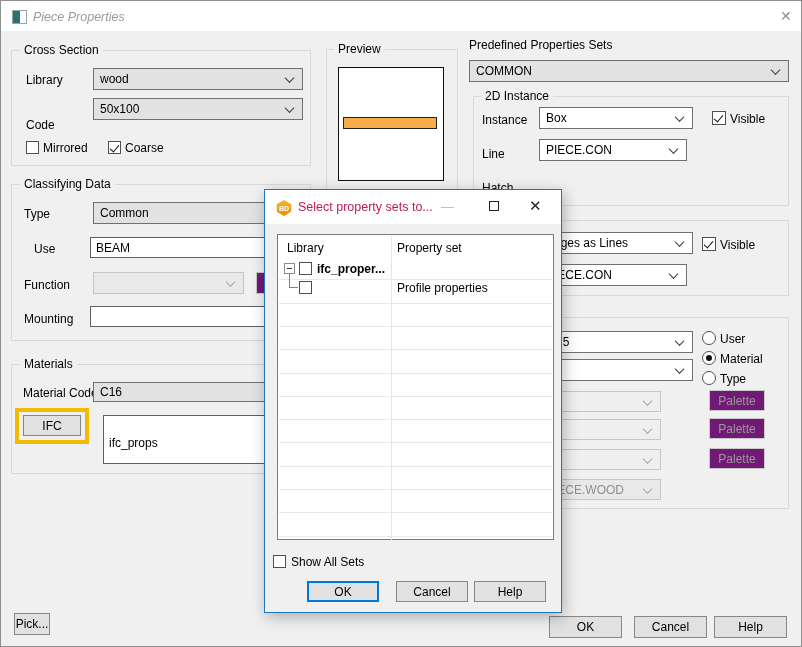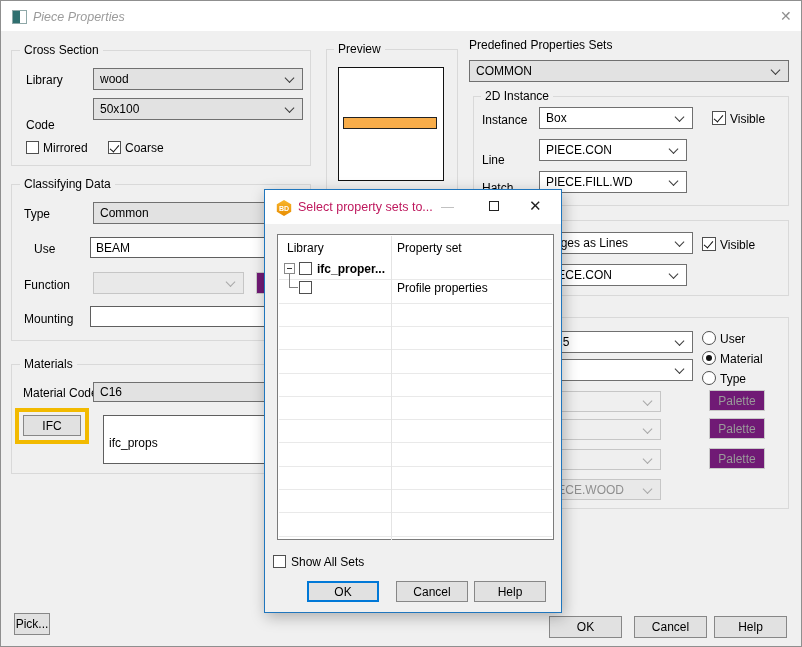--- a/index.html
+++ b/index.html
@@ -93,30 +93,26 @@
 
   <div class="abs grp" style="left:472px;top:95px;width:316px;height:110px;"></div>
   <div class="abs gl" style="left:480px;top:89px;">2D Instance</div>
   <div class="abs lbl" style="left:481px;top:112px;">Instance</div>
   <div class="abs combo" style="left:538px;top:106px;width:154px;">
     <span>Box</span>
     <span class="chev"></span>
   </div>
   <div class="abs cb checked" style="left:711px;top:110px;width:14px;height:14px;"></div>
   <div class="abs lbl" style="left:729px;top:111px;">Visible</div>
-  <div class="abs lbl" style="left:481px;top:146px;margin-top:6px;">Line</div>
+  <div class="abs lbl" style="left:481px;top:146px;">Line</div>
   <div class="abs combo" style="left:538px;top:138px;width:148px;">
     <span>PIECE.CON</span>
     <span class="chev"></span>
   </div>
   <div class="abs lbl" style="left:481px;top:180px;">Hatch</div>
-  <div class="abs combo" style="left:538px;top:170px;width:148px;">
-    <span>PIECE.FILL.WD</span>
-    <span class="chev"></span>
-  </div>
 
   <div class="abs grp" style="left:472px;top:219px;width:316px;height:76px;"></div>
   <div class="abs combo" style="left:538px;top:231px;width:154px;">
     <span>Edges as Lines</span>
     <span class="chev"></span>
   </div>
   <div class="abs cb checked" style="left:701px;top:236px;width:14px;height:14px;"></div>
   <div class="abs lbl" style="left:719px;top:237px;">Visible</div>
   <div class="abs combo" style="left:538px;top:263px;width:148px;">
     <span>PIECE.CON</span>

